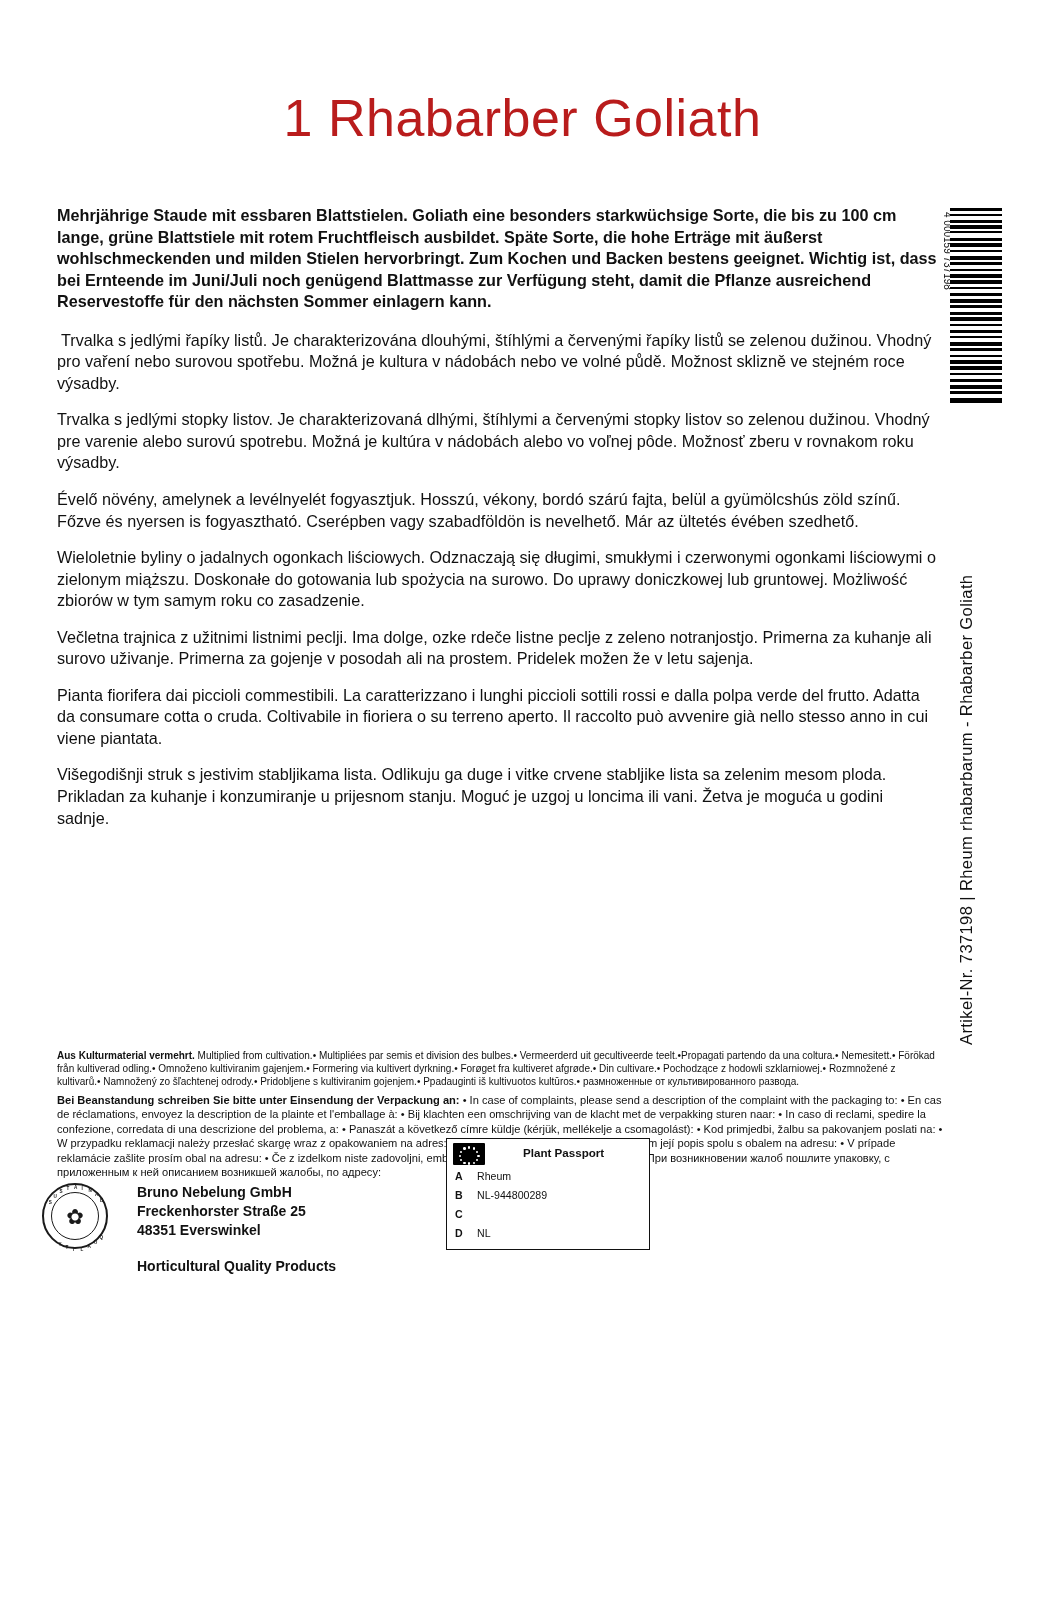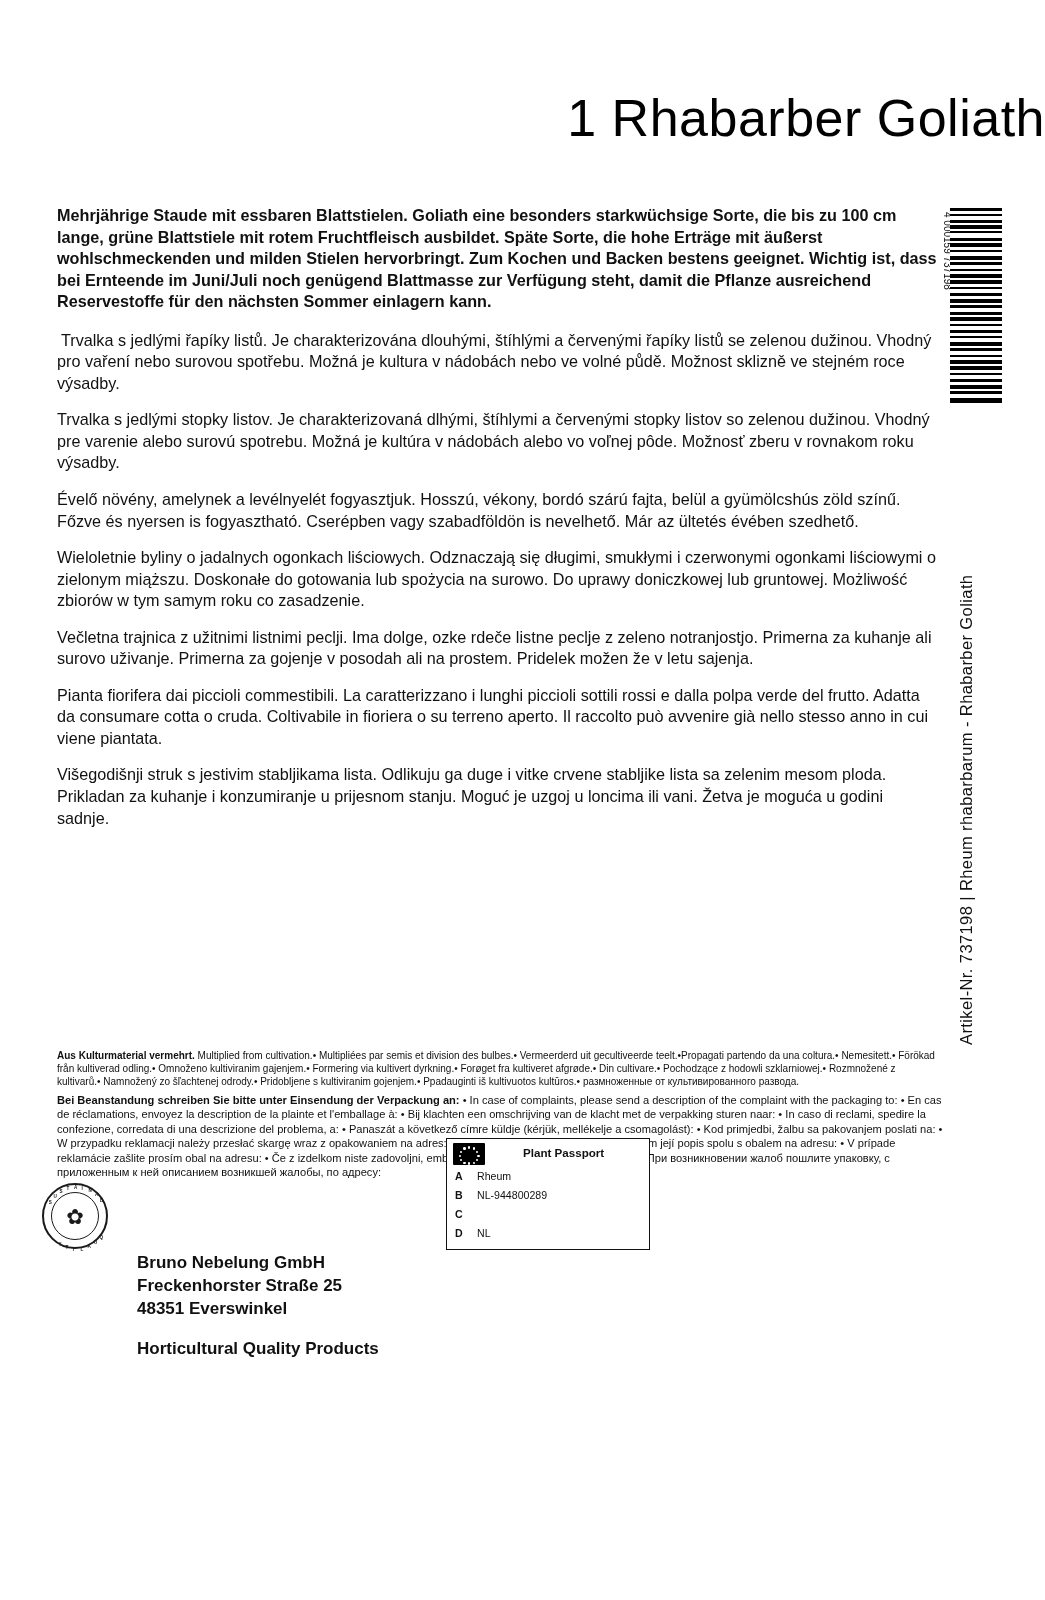--- a/index.html
+++ b/index.html
@@ -19,25 +19,25 @@
     position: absolute;
     inset: 0;
   }
 
   
   .title {
     position: absolute;
     top: 88px;
     left: 0;
     width: 1045px;
-    text-align: right;
+    text-align: center;
     font-size: 52px;
     font-weight: 400;
     letter-spacing: 0.5px;
-    color: #000000;
+    color: #b91c1c;
   }
 
   
   .content {
     position: absolute;
     left: 57px;
     top: 205px;
     width: 880px;
   }
 
@@ -180,22 +180,22 @@
   }
   .fsc .leaf {
     font-size: 21px;
     line-height: 1;
     color: #1a1a1a;
   }
 
   .company {
     position: absolute;
     left: 137px;
-    top: 1252px;
-    font-size: 17px;
+    top: 1183px;
+    font-size: 14px;
     line-height: 1.35;
     font-weight: 700;
   }
   .company .line { font-weight: 700; }
   .company .hqp {
     margin-top: 17px;
     font-weight: 700;
   }
 
   

